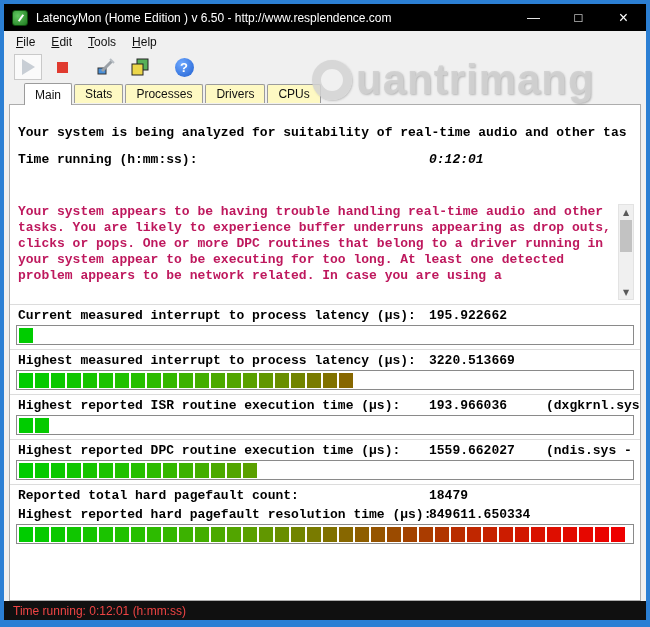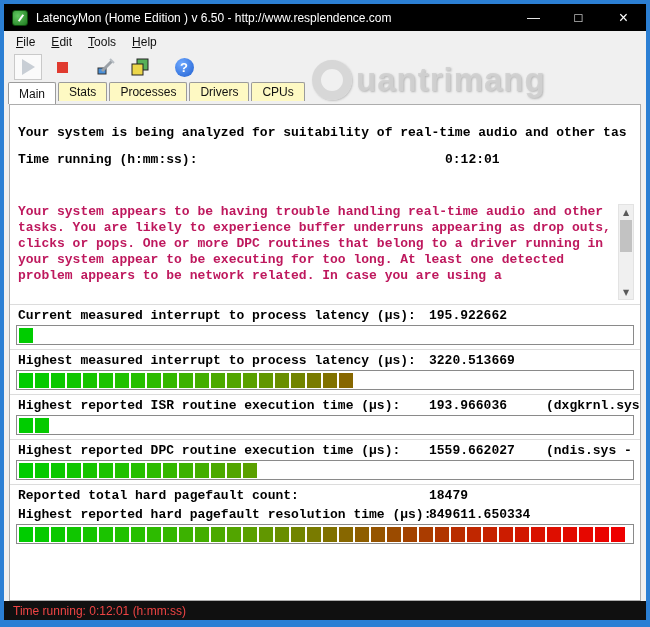--- a/index.html
+++ b/index.html
@@ -36,33 +36,33 @@
   .tgap { width:16px; }
   .sgap { width:6px; }
   .help-icon { width:19px; height:19px; border-radius:50%;
     background:radial-gradient(circle at 35% 30%, #6ea8ff, #1f5fd0);
     color:#fff; font-weight:bold; font-size:13px; display:flex; align-items:center; justify-content:center; }
   
   .watermark { position:absolute; left:312px; top:54px; height:52px; display:flex; align-items:center;
     pointer-events:none; z-index:6; }
   .wm-ring { width:40px; height:40px; border-radius:50%; border:9px solid rgba(210,210,210,0.85);
     box-shadow:1px 1px 2px rgba(110,110,110,0.35); margin-right:4px; }
-  .wm-text { font-size:33px; font-weight:bold; letter-spacing:1px; color:rgba(208,208,208,0.92);
+  .wm-text { font-size:42px; font-weight:bold; letter-spacing:1px; color:rgba(208,208,208,0.92);
     text-shadow:1px 1px 2px rgba(100,100,100,0.4); }
   
-  .tabstrip { height:22px; display:flex; align-items:flex-start; padding-left:4px; flex:0 0 auto; position:relative; z-index:2; }
+  .tabstrip { height:22px; display:flex; align-items:center; padding-left:20px; flex:0 0 auto; position:relative; z-index:2; }
   .tab { font-size:12px; color:#111; background:#fef9c3; border:1px solid #9b9b9b; border-bottom:none;
     padding:2px 10px 3px; height:19px; margin-right:2px; border-radius:2px 2px 0 0; }
   .tab.active { background:#fff; height:22px; padding-top:4px; margin-bottom:-1px; position:relative; z-index:3; }
   
   .panel { flex:1 1 auto; margin:0 5px; background:#fff; border:1px solid #adadad; position:relative;
     overflow:hidden; font-family:"Liberation Mono", monospace; font-size:13px; font-weight:bold; color:#000; z-index:1; }
   .intro { margin:20px 8px 0; white-space:nowrap; overflow:hidden; }
   .trow { position:relative; padding-left:8px; margin-top:12px; height:16px; white-space:nowrap; }
-  .colval { position:absolute; left:435px; top:0; }
+  .colval { position:absolute; left:419px; top:0;font-style:italic; }
   .warnwrap { position:relative; margin:36px 0 0 8px; height:96px; }
   .warntext { width:600px; color:#be185d; line-height:16px; }
   .vscroll { position:absolute; right:6px; top:0; width:16px; height:96px; background:#f0f0f0; border:1px solid #e3e3e3; }
   .sarrow { height:14px; display:flex; align-items:center; justify-content:center; font-size:8px; color:#5a5a5a;
     font-family:"DejaVu Sans", sans-serif; }
   .sarrow.down { position:absolute; bottom:0; left:0; right:0; }
   .sthumb { position:absolute; left:1px; right:1px; top:15px; height:32px; background:#c2c2c2; }
   .sep { border-top:1px solid #dcdcdc; margin-top:4px; }
   .mrow { position:relative; height:19px; padding:3px 0 0 8px; white-space:nowrap; overflow:hidden; }
   .mlabel { }

